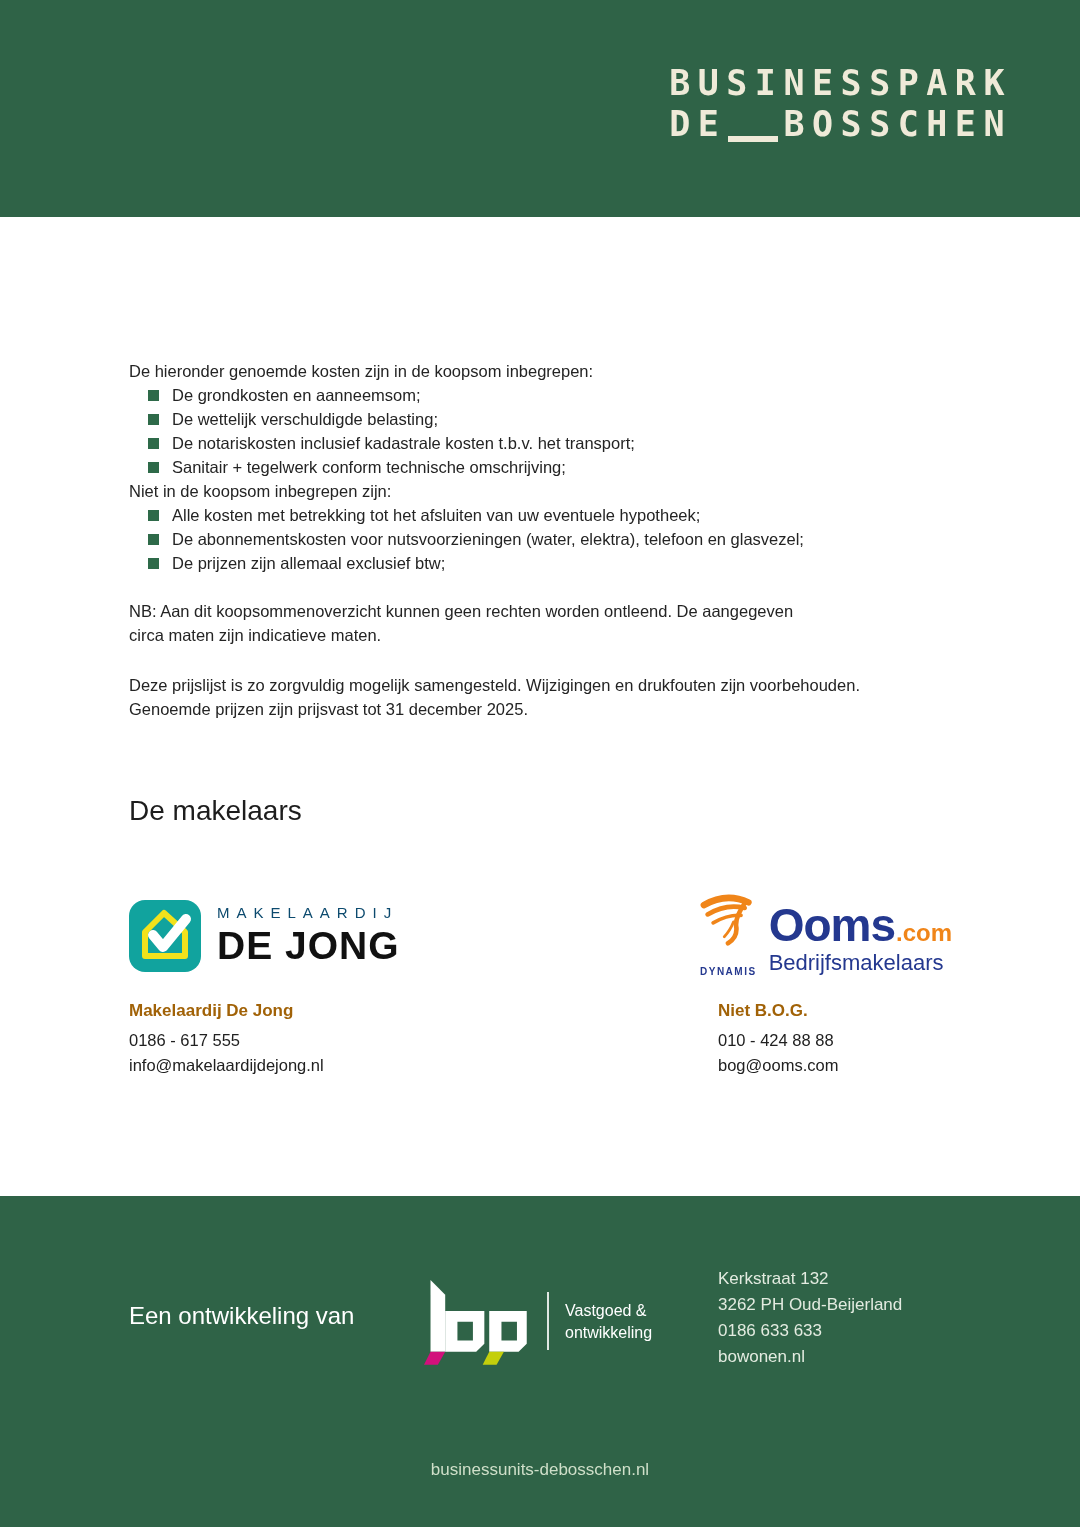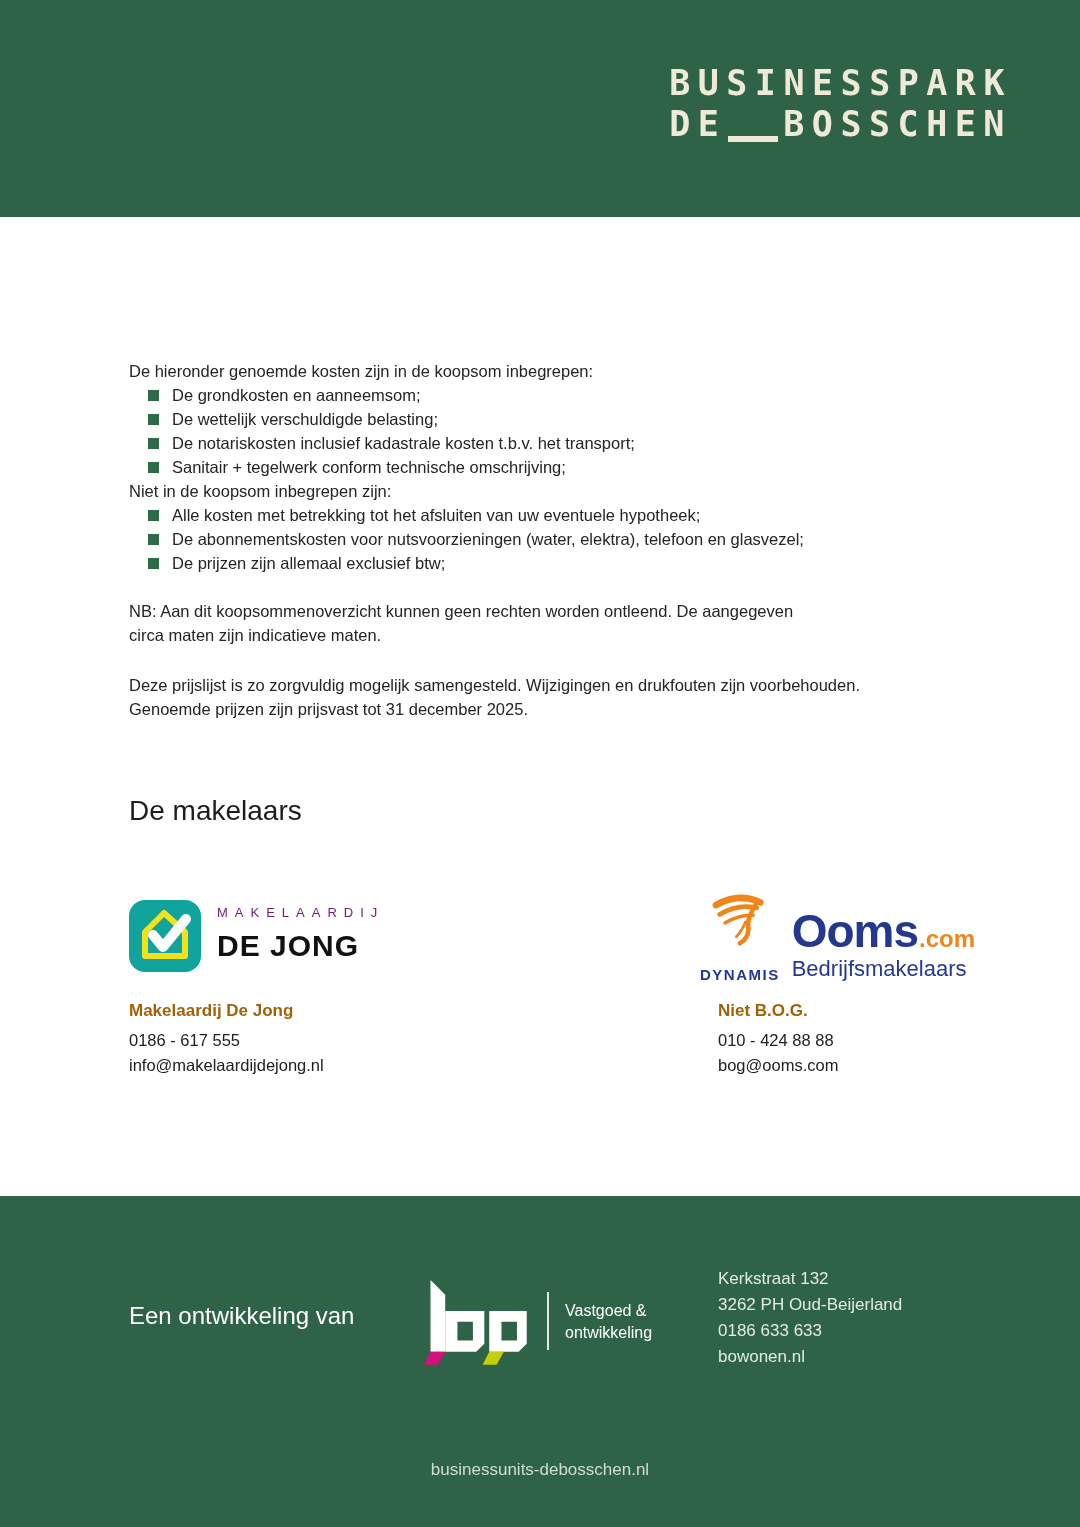--- a/index.html
+++ b/index.html
@@ -9,21 +9,21 @@
     font-family:"Liberation Sans",sans-serif;color:#212121;
   }
   
   .band{position:absolute;left:0;width:1080px;background:#2F6347;}
   .header-band{top:0;height:217px;}
   .brand{
     position:absolute;top:63px;right:68px;text-align:right;
     font-family:"DejaVu Sans Mono",monospace;font-weight:700;
     font-size:35px;line-height:41px;letter-spacing:7.5px;color:#EFEAD8;
   }
-  .brand-line2{display:flex;align-items:baseline;justify-content:flex-start;}
+  .brand-line2{display:flex;align-items:baseline;justify-content:flex-end;}
   .brand-underscore{
     display:inline-block;width:50px;height:6px;background:#EFEAD8;
     margin:0 5px 0 2px;align-self:flex-end;margin-bottom:3px;
   }
   
   .content{
     position:absolute;left:129px;top:359px;width:795px;
     font-size:16.5px;line-height:24px;color:#242424;
   }
   .content p{margin:0;}
@@ -38,29 +38,29 @@
   .note-nb{margin-top:24px !important;}
   .note-disclaimer{margin-top:26px !important;}
   h2.makelaars-heading{
     margin:72px 0 0 0;font-size:28px;line-height:36px;font-weight:400;color:#1d1d1d;
   }
   
   .dejong-logo{position:absolute;left:128px;top:899px;display:flex;align-items:center;}
   .dejong-icon{flex:none;}
   .dejong-text{margin-left:15px;display:flex;flex-direction:column;}
   .dejong-text-top{
-    font-size:13px;letter-spacing:7px;font-weight:500;color:#701a75;line-height:20px;
+    font-size:15px;letter-spacing:7px;font-weight:500;color:#0c4a6e;line-height:20px;
   }
   .dejong-text-bottom{
-    font-size:30px;font-weight:700;letter-spacing:1px;color:#111;line-height:46px;
+    font-size:39px;font-weight:700;letter-spacing:1px;color:#111;line-height:46px;
   }
   .ooms-logo{position:absolute;left:700px;top:894px;display:flex;align-items:flex-end;}
   .ooms-swirl-col{display:flex;flex-direction:column;align-items:center;margin-right:12px;}
   .ooms-dynamis{
-    font-size:15px;font-weight:700;letter-spacing:1.5px;color:#24388F;margin-top:20px;
+    font-size:10px;font-weight:700;letter-spacing:1.5px;color:#24388F;margin-top:20px;
   }
   .ooms-text-col{display:flex;flex-direction:column;}
   .ooms-line1{display:flex;align-items:baseline;}
   .ooms-main{font-size:46px;font-weight:700;color:#24388F;letter-spacing:-1px;line-height:46px;}
   .ooms-tld{font-size:24px;font-weight:700;color:#F08519;margin-left:1px;}
   .ooms-sub{font-size:22px;color:#24388F;line-height:28px;margin-top:1px;}
   
   .contact{position:absolute;top:998px;font-size:16.5px;line-height:25px;color:#212121;}
   .contact-left{left:129px;}
   .contact-right{left:718px;}

